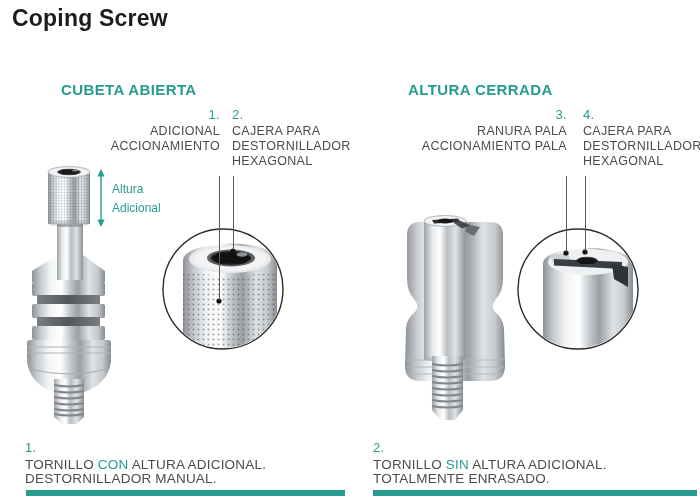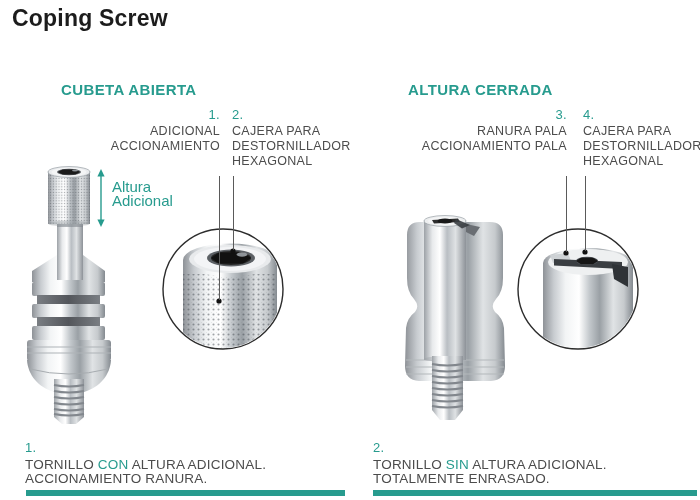--- a/index.html
+++ b/index.html
@@ -23,21 +23,21 @@
     color:var(--txt); letter-spacing:.3px;
   }
   .callout .num { color:var(--accent); font-size:13px; margin-bottom:2px; }
   .c1 { left:80px;  width:140px; text-align:right; }
   .c2 { left:232px; width:130px; text-align:left; }
   .c3 { left:415px; width:152px; text-align:right; }
   .c4 { left:583px; width:125px; text-align:left; }
   .leader { position:absolute; width:1px; background:#5a5a5a; }
   .dim-label {
     position:absolute; left:112px; top:180px; width:62px;
-    font-size:15px; line-height:14px; color:var(--accent);
+    font-size:12px; line-height:19px; color:var(--accent);
   }
   .illus { position:absolute; }
   .footnote {
     position:absolute; top:441px; font-size:13.5px; line-height:14.5px;
     color:var(--txt); letter-spacing:.2px;
   }
   .footnote .fn-num { color:var(--accent); font-size:13px; margin-bottom:2px; }
   .fn-left  { left:25px;  width:330px; }
   .fn-right { left:373px; width:330px; }
   .accent-text { color:var(--accent);text-align:center; }
@@ -221,21 +221,21 @@
   </svg>
   <div class="dim-label">Altura Adicional</div>
 
   <div class="footnote fn-left">
     <div class="fn-num">1.</div>
     <div>
       <span>TORNILLO</span>
       <span class="accent-text">CON</span>
       <span>ALTURA ADICIONAL.</span>
     </div>
-    <div>ACCIONAMIENTO RANURA.</div>
+    <div>DESTORNILLADOR MANUAL.</div>
   </div>
   <div class="footnote fn-right">
     <div class="fn-num">2.</div>
     <div>
       <span>TORNILLO</span>
       <span class="accent-text">SIN</span>
       <span>ALTURA ADICIONAL.</span>
     </div>
     <div>TOTALMENTE ENRASADO.</div>
   </div>

